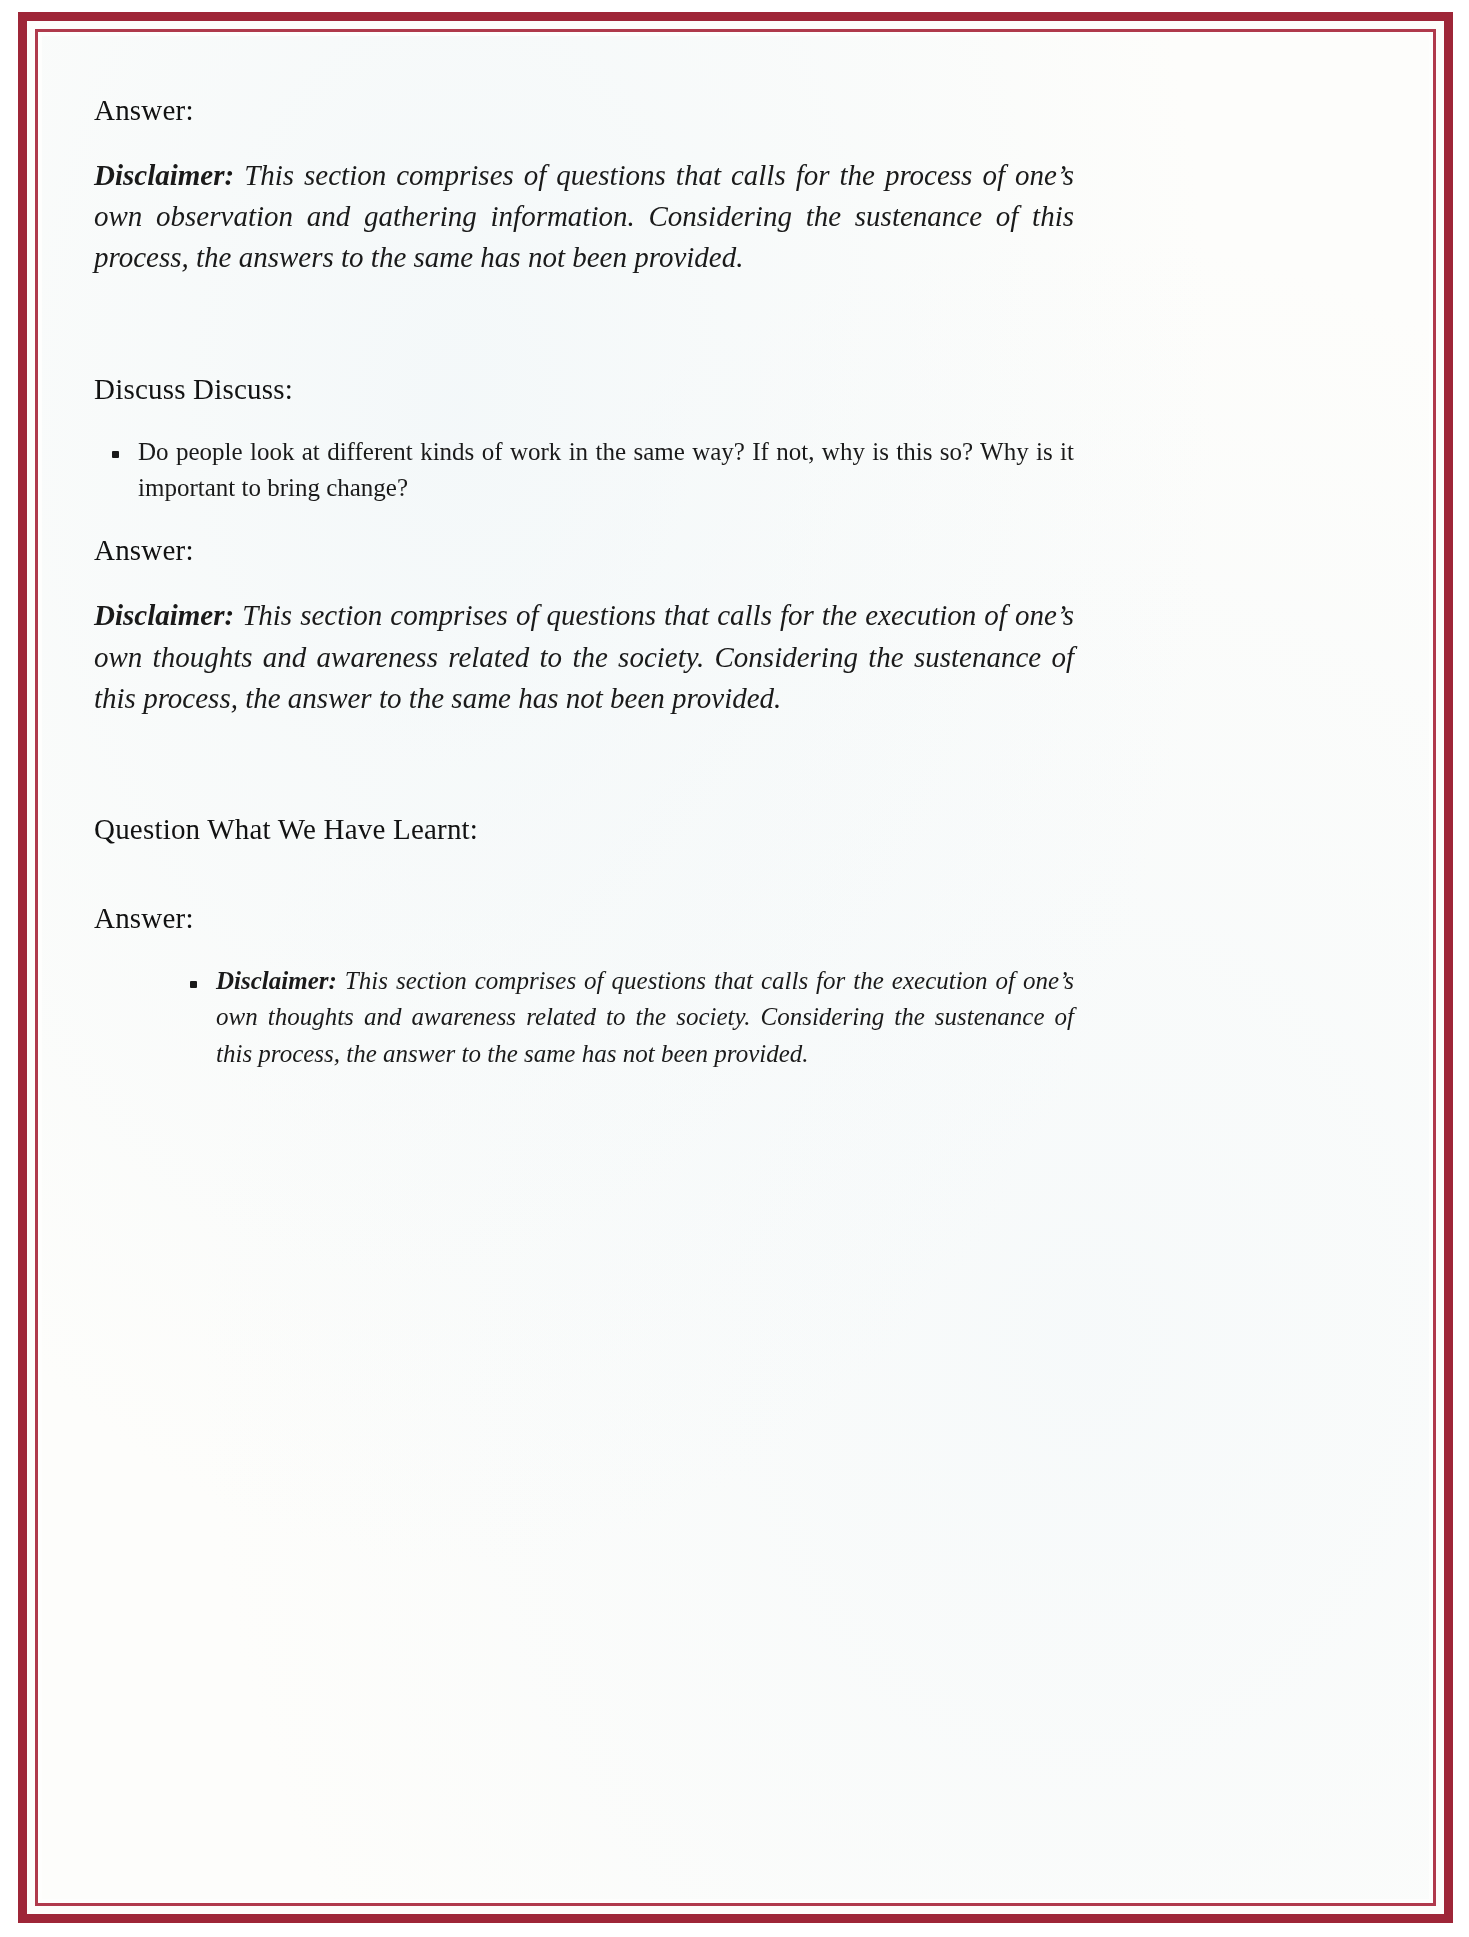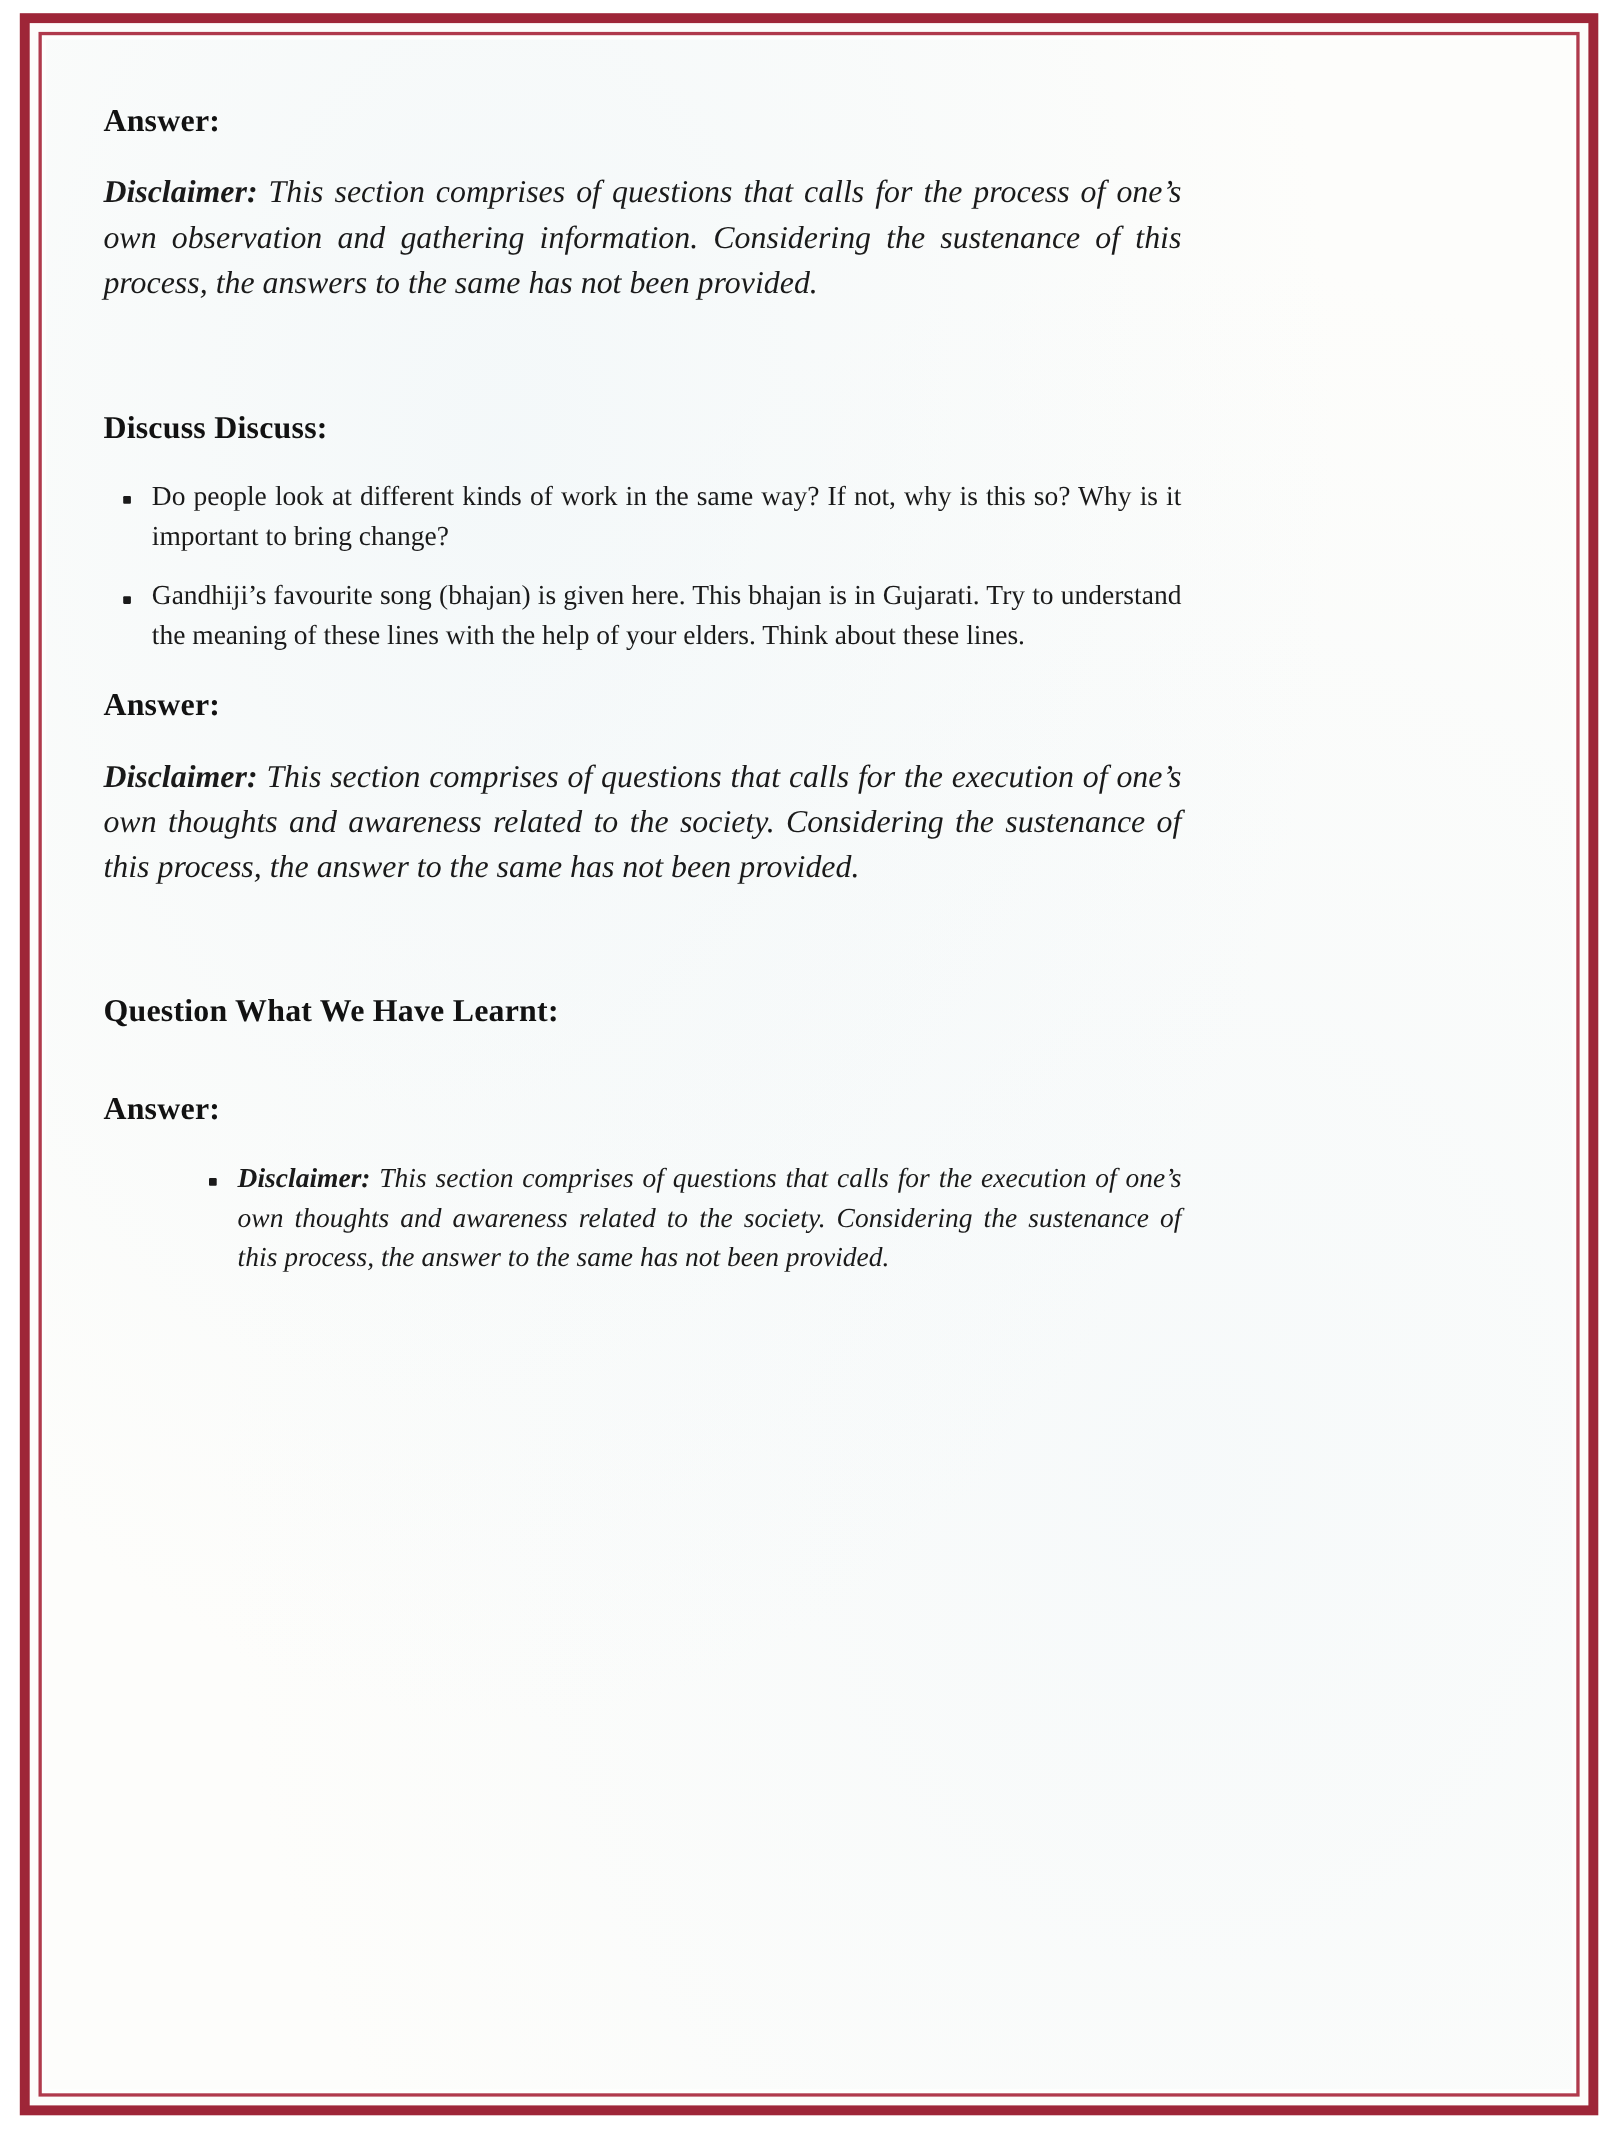--- a/index.html
+++ b/index.html
@@ -67,21 +67,21 @@
   .content {
     position: absolute;
     left: 94px;
     top: 92px;
     width: 980px;
     color: #1b1b1b;
   }
 
   .h-answer,
   .h-question {
-    font-weight: bold;
+    font-weight: normal;
     font-size: 29px;
     line-height: 1.28;
     letter-spacing: 0.2px;
     margin: 0;
     color: #121212;
   }
 
   .h-answer { margin-top: 0; }
 
   .para {
@@ -151,21 +151,20 @@
     <p class="para"><span class="lead">Disclaimer:</span><span> This section comprises of questions that calls for the process of one’s own observation and gathering information. Considering the sustenance of this process, the answers to the same has not been provided.</span></p>
 
     <div class="sp-xl"></div>
 
     <h2 class="h-question">Discuss Discuss:</h2>
 
     <div class="sp-s"></div>
 
     <ul class="bullets roman">
       <li>Do people look at different kinds of work in the same way? If not, why is this so? Why is it important to bring change?</li>
-      <li style="margin-top:18px;">Gandhiji’s favourite song (bhajan) is given here. This bhajan is in Gujarati. Try to understand the meaning of these lines with the help of your elders. Think about these lines.</li>
     </ul>
 
     <div class="sp-s"></div>
 
     <h2 class="h-answer">Answer:</h2>
 
     <div class="sp-s"></div>
 
     <p class="para"><span class="lead">Disclaimer:</span><span> This section comprises of questions that calls for the execution of one’s own thoughts and awareness related to the society. Considering the sustenance of this process, the answer to the same has not been provided.</span></p>
 

